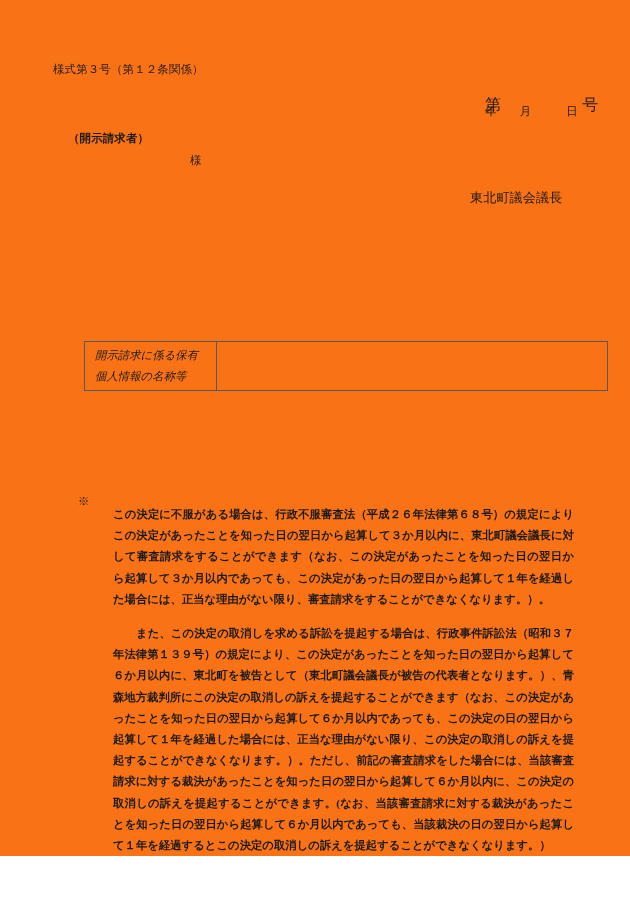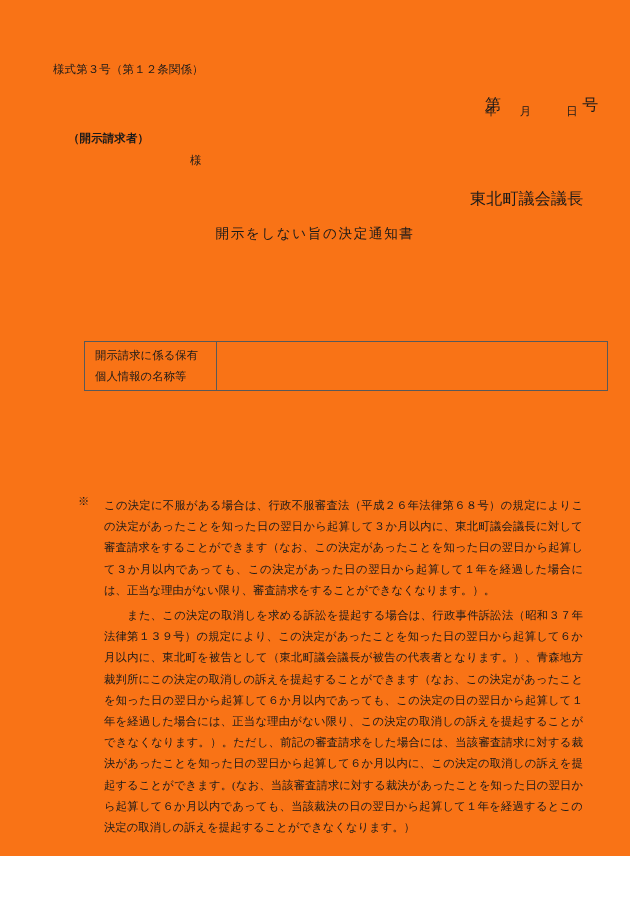--- a/index.html
+++ b/index.html
@@ -57,21 +57,21 @@
     font-weight: bold;
   }
   #requester-honorific {
     left: 190px;
     top: 155px;
     font-size: 11.4px;
   }
   #issuer {
     left: 470px;
     top: 191px;
-    font-size: 16px;
+    font-size: 13px;
   }
 
   
   #doc-title {
     position: absolute;
     left: 0;
     top: 225px;
     width: 630px;
     text-align: center;
     font-size: 13.6px;
@@ -102,20 +102,21 @@
     border-collapse: collapse;
     table-layout: fixed;
   }
   #info-table td {
     border: 1px solid #595959;
     font-size: 11.3px;
     line-height: 21px;
     vertical-align: middle;
     padding: 3px 0 3px 10px;
     letter-spacing: 0.1px;
+    font-style: italic;
   }
   #info-table .lbl {
     width: 121px;
   }
   #info-table .val {
     width: 380px;
   }
   #info-table .row-name .lbl  { height: 42px; }
   #info-table .row-reason .lbl { height: 100px; }
 
@@ -137,21 +138,22 @@
     font-size: 11.3px;
     line-height: 21.2px;
   }
   #footnote .fn-body {
     margin-left: 22px;
     width: 487px;
   }
   #footnote .fn-para {
     text-align: justify;
     text-justify: inter-ideograph;
-    margin: 4px;
+    margin: 13px;
+    font-weight: bold;
   }
   #footnote .fn-para.indented {
     text-indent: 23px;
   }
 </style>
 </head>
 <body>
 
 <div class="page">
 
@@ -160,21 +162,20 @@
   <div class="tx" id="doc-number">第　　　　　号</div>
 
   <div class="tx" id="doc-date">年　　月　　　日</div>
 
   <div class="tx" id="requester-label">（開示請求者）</div>
 
   <div class="tx" id="requester-honorific">様</div>
 
   <div class="tx" id="issuer">東北町議会議長</div>
 
-  <div id="doc-title">開示をしない旨の決定通知書</div>
 
 
   <table id="info-table">
     <tbody>
       <tr class="row-name">
         <td class="lbl">
             <span style="display:block">開示請求に係る保有</span>
             <span style="display:block">個人情報の名称等</span>
           </td>
         <td class="val"></td>

